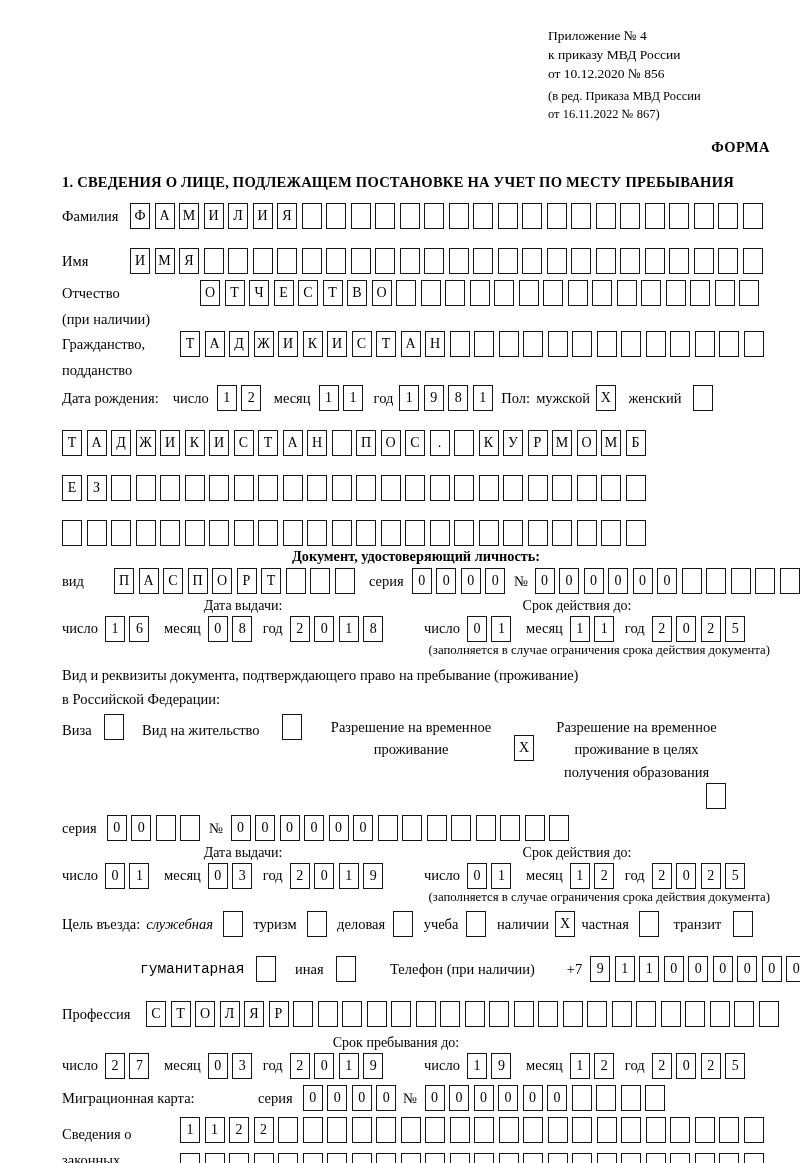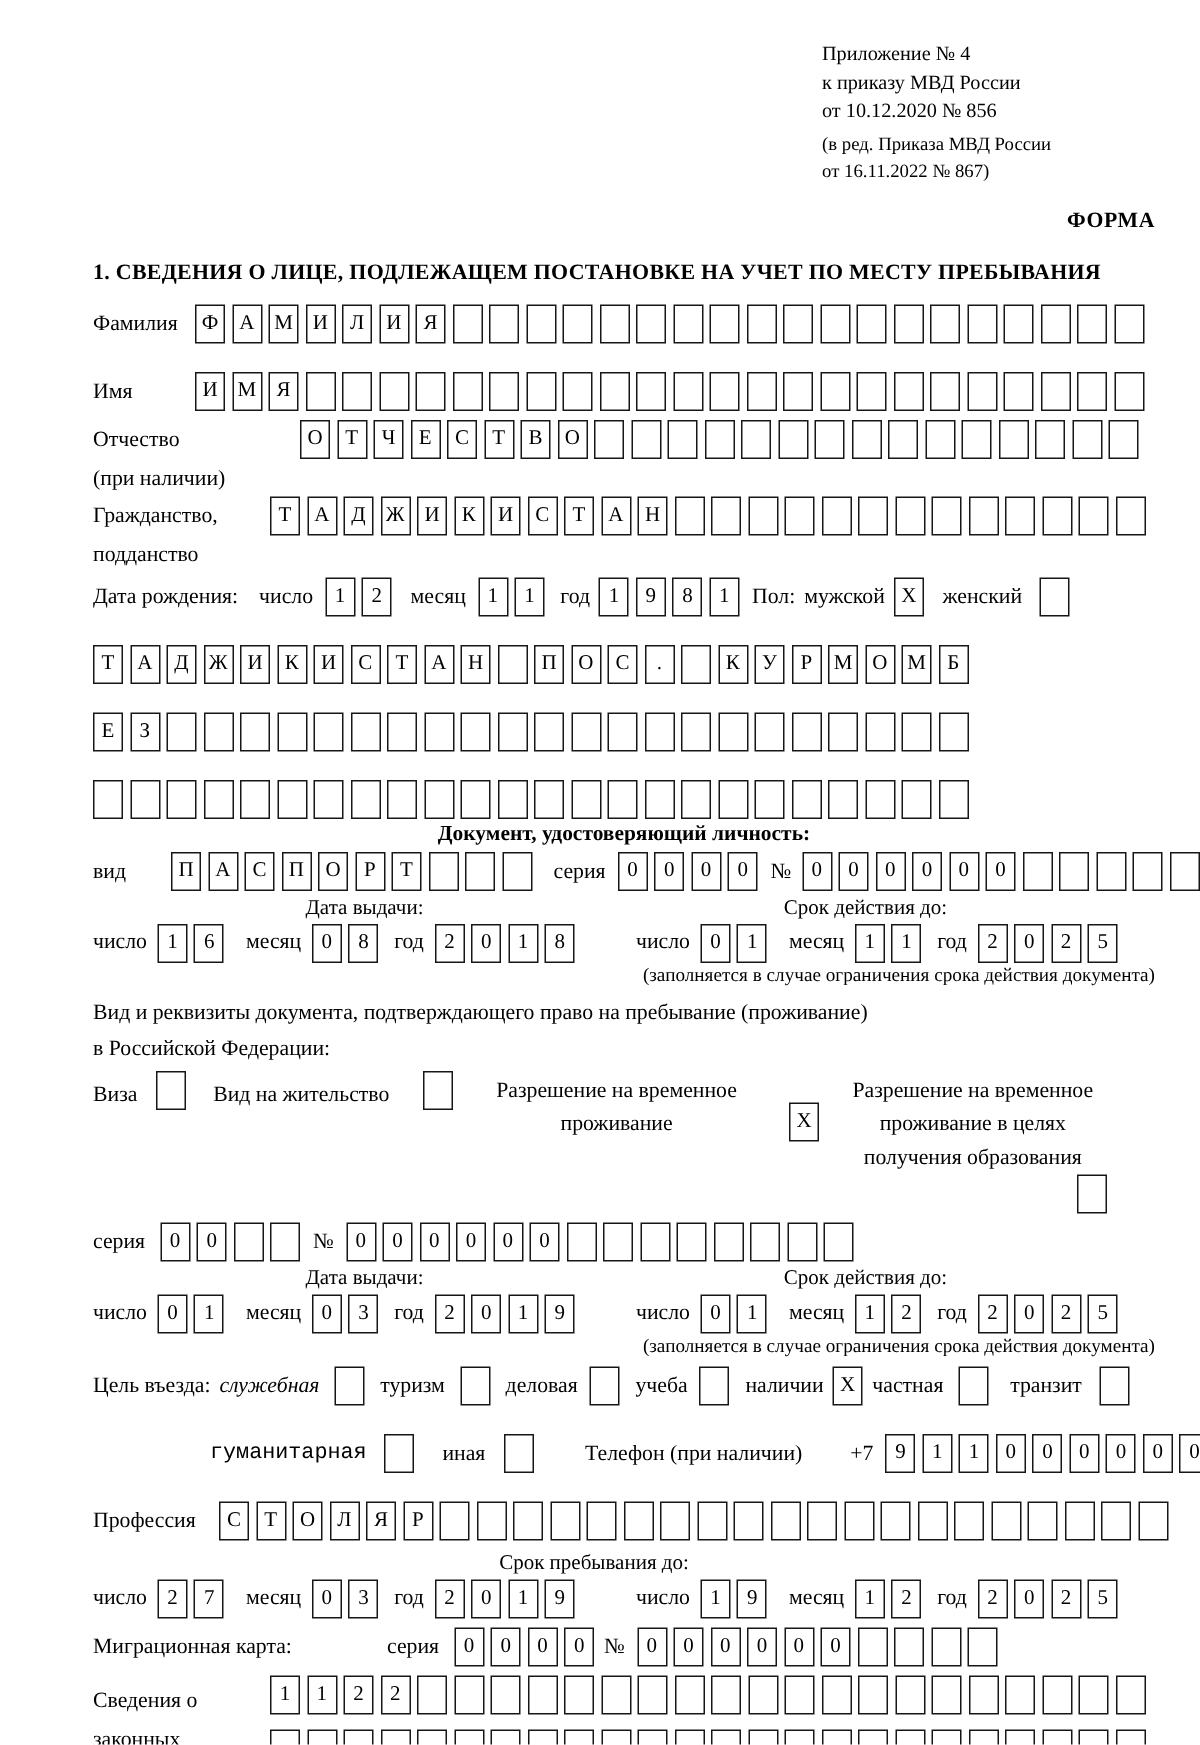--- a/index.html
+++ b/index.html
@@ -385,21 +385,21 @@
       <span class="boxes" style="margin-left:4px;">
           <span class="cell"></span>
         </span>
     </div>
     <div class="opt" style="margin-left:14px;">
       <span class="lbl" style="margin-top:4px;">Вид на жительство</span>
       <span class="boxes" style="margin-left:14px;">
           <span class="cell"></span>
         </span>
     </div>
-    <div class="opt" style="margin-left:16px;gap:12px;">
+    <div class="opt" style="margin-left:16px;">
       <span class="lbl" style="width:178px;text-align:center;margin-top:2px;line-height:1.55;">Разрешение на временное проживание</span>
       <span class="boxes" style="margin-left:6px;">
           <span class="cell">X</span>
         </span>
     </div>
     <div class="opt" style="margin-left:12px;flex-direction:column;">
       <span class="lbl" style="width:172px;text-align:center;margin-top:2px;line-height:1.55;">Разрешение на временное проживание в целях получения образования</span>
       <span class="boxes" style="margin-left:6px;">
           <span class="cell"></span>
         </span>

